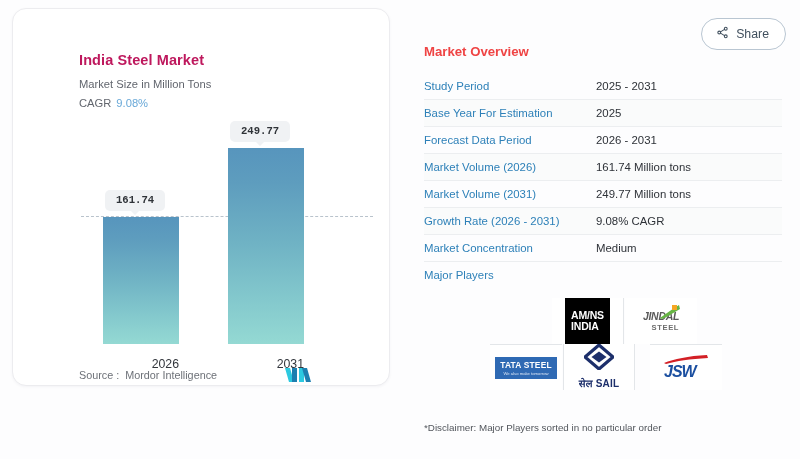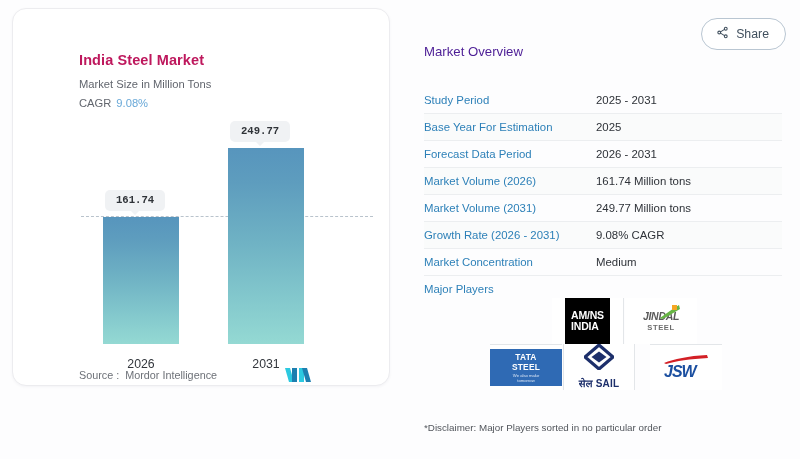--- a/index.html
+++ b/index.html
@@ -66,21 +66,21 @@
     left: 50%; margin-left: -4px; bottom: -4px;
     border-left: 4px solid transparent;
     border-right: 4px solid transparent;
     border-top: 4px solid #f0f2f4;
   }
   .vlabel-2026 { left: 92px; bottom: 133px; }
   .vlabel-2031 { left: 217px; bottom: 202px; }
 
   .xtick {
     position: absolute; bottom: -27px;
-    width: 76px; text-align: center;
+    width: 76px; text-align: right;
     font-size: 12.3px; color: #32363c;
   }
   .xtick-2026 { left: 90px; }
   .xtick-2031 { left: 215px; }
 
   .source-row {
     position: absolute; left: 66px; top: 360px;
     display: flex; align-items: flex-start;
     font-size: 10.8px; color: #6d7178;
   }
@@ -95,21 +95,21 @@
     border: 1px solid #b9c6d2;
     border-radius: 20px;
     background: #ffffff;
     font-size: 12.3px; color: #41505e;
     cursor: pointer;
   }
 
   
   .overview { position: absolute; left: 424px; top: 44px; width: 358px; }
   .overview-title {
-    font-size: 13.2px; color: #4c1d95; margin-bottom: 28px;
+    font-size: 13.2px; color: #ef4444; margin-bottom: 14px; font-weight: bold;
   }
   .ov-table { width: 100%; border-collapse: collapse; }
   .ov-table tr { border-bottom: 1px solid #eceef0; }
   .ov-table tr.no-rule { border-bottom: none; }
   .ov-table tr.shade { background: #fafbfb; }
   .ov-table td { padding: 7px 0 7px 0; vertical-align: middle; }
   .ov-key { font-size: 11.4px; color: #2d80b8; width: 172px; }
   .ov-val { font-size: 11.4px; color: #2e3238; }
 
   
@@ -123,27 +123,27 @@
   .lc-jindal { left: 135px; top: 0px;  width: 72px; height: 46px; }
   .lc-tata   { left: 0px;   top: 46px; width: 72px; height: 46px; border-top: 1px solid #e3e6e9; }
   .lc-sail   { left: 73px;  top: 46px; width: 72px; height: 46px; border-left: 1px solid #e3e6e9; border-right: 1px solid #e3e6e9; }
   .lc-jsw    { left: 160px; top: 46px; width: 72px; height: 46px; border-top: 1px solid #e3e6e9; }
 
   .amns-box {
     background: #000000; color: #ffffff;
     font-size: 10.5px; font-weight: bold; line-height: 1.02;
     padding: 12px 6px; letter-spacing: -.2px; text-align: left;
   }
-  .jindal-wrap { text-align: center; position: relative; }
+  .jindal-wrap { text-align: right; position: relative; }
   .jindal-main { font-size: 10.5px; font-weight: bold; font-style: italic; color: #5a5a5a; letter-spacing: -.3px; }
   .jindal-sub { font-size: 7.6px; font-weight: bold; color: #6c6c6c; letter-spacing: .6px; margin-top: 1px; }
   .jindal-swoosh { position: absolute; right: -2px; top: -5px; }
 
   .tata-box {
-    background: #2f6ab4; padding: 3px 16px; text-align: center;
+    background: #2f6ab4; padding: 3px 5px; text-align: center;
   }
   .tata-main { font-size: 8.4px; font-weight: bold; color: #ffffff; letter-spacing: .2px; }
   .tata-sub { font-size: 4.2px; color: #dbe6f5; margin-top: 1px; }
 
   .sail-wrap { text-align: center; }
   .sail-text { font-size: 10px; color: #1d2f6b; font-weight: bold; margin-top: 2px; letter-spacing: .2px; }
 
   .jsw-wrap { position: relative; }
   .jsw-text {
     font-size: 16px; font-weight: bold; font-style: italic;

